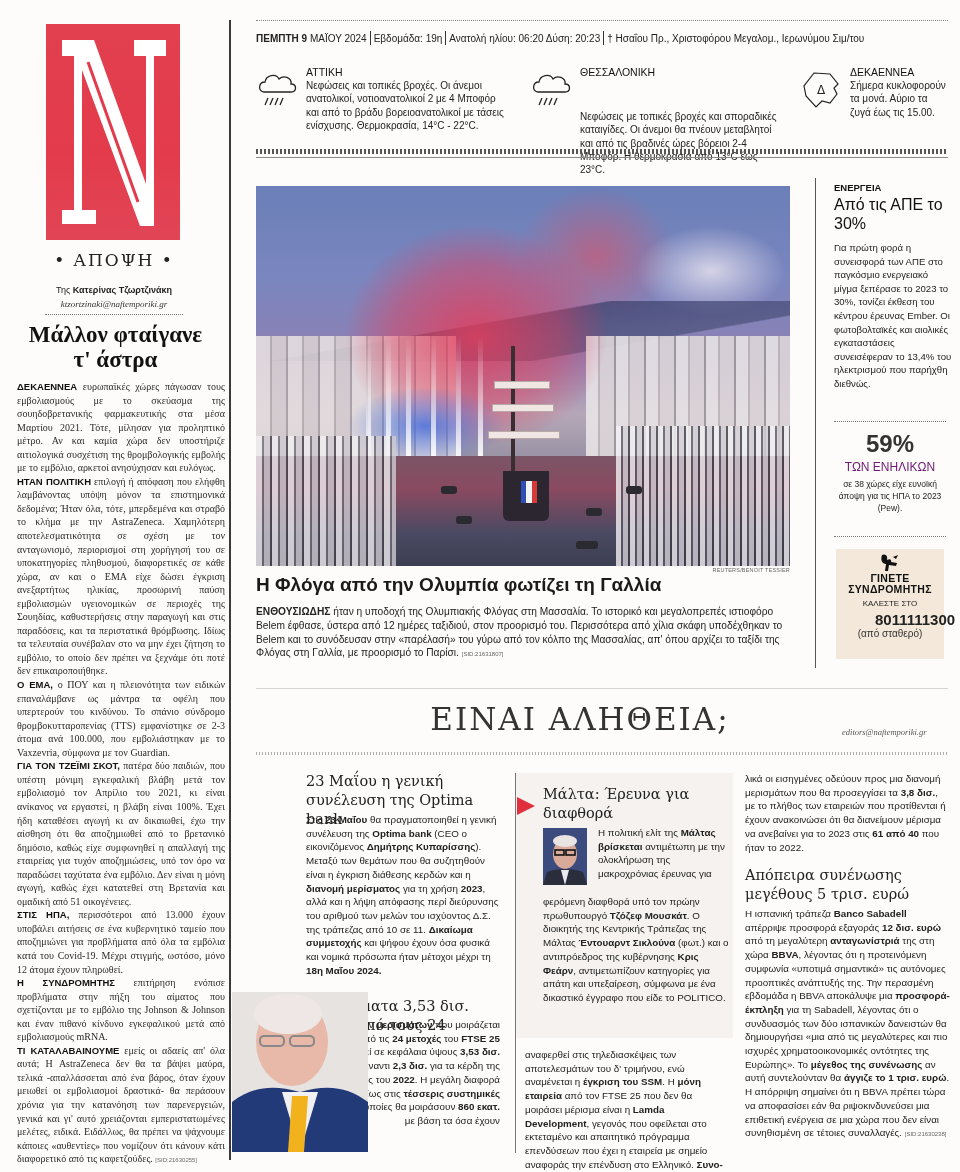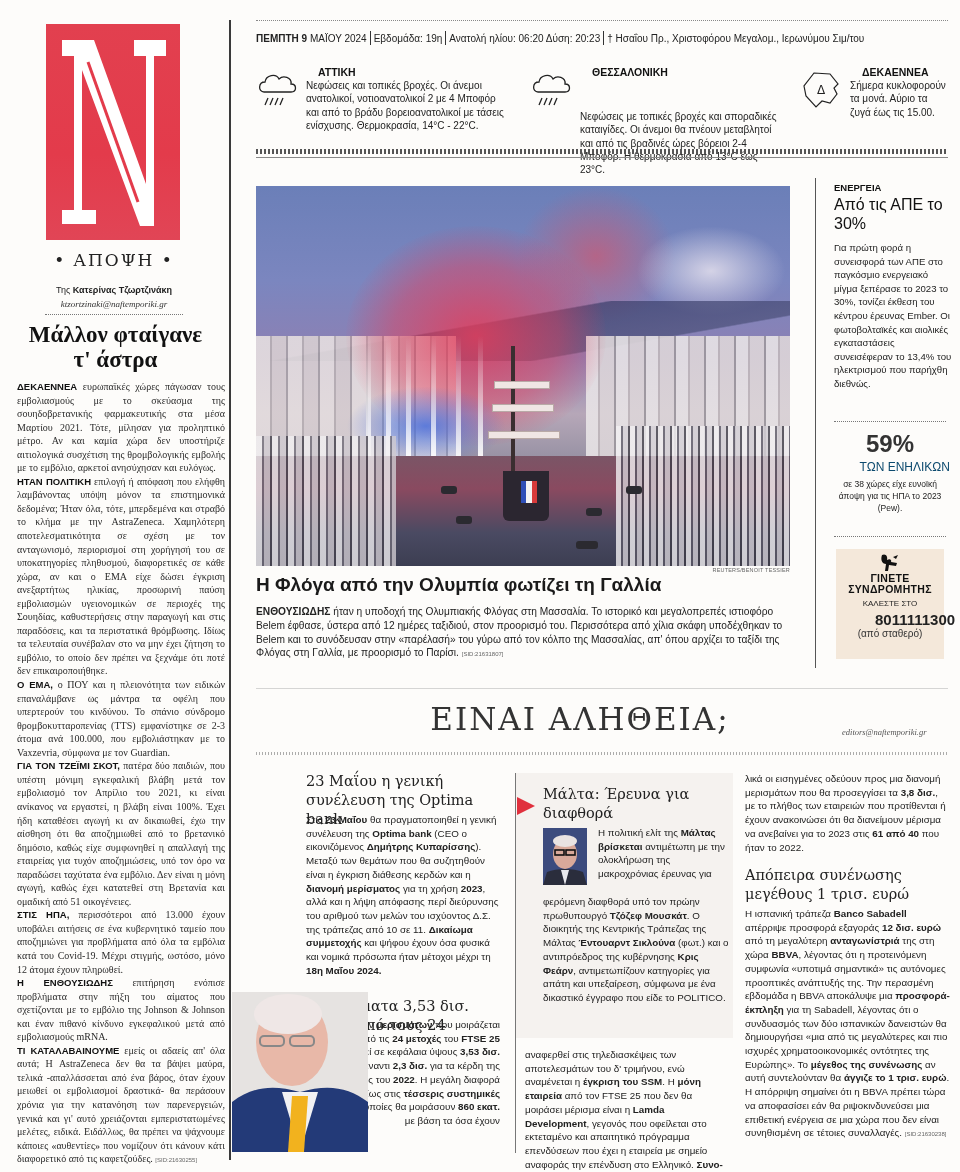--- a/index.html
+++ b/index.html
@@ -31,21 +31,21 @@
   .sid { font-family: "Liberation Sans", sans-serif; font-size: 6px; color: #666; }
 
   
   .dotline-top { position: absolute; left: 256px; top: 20px; width: 692px; border-top: 1px dotted #888; }
   .dateline { position: absolute; left: 256px; top: 31px; width: 700px; white-space: nowrap;
           font-family: "Liberation Sans", sans-serif; font-size: 10px; color: #222; }
   .dateline .sep { display:inline-block; width:1px; height:14px; background:#333; vertical-align:-3px; margin:0 3px; }
   .dateline b { font-weight: bold; }
   .weather { position: absolute; top: 66px; font-family: "Liberation Sans", sans-serif; }
   .weather .ico { position: absolute; left: 0; top: 4px; width: 42px; height: 40px; }
-  .weather .city { position: absolute; left: 50px; top: 0; font-weight: bold; font-size: 10.5px; color: #111; margin-left: 12px; }
+  .weather .city { position: absolute; left: 50px; top: 0; font-weight: normal; font-size: 10.5px; color: #111; }
   .weather .txt { position: absolute; left: 50px; top: 13px; font-size: 10px; line-height: 13.3px; color: #222; }
   .w1 { left: 256px; width: 255px; } .w1 .txt { width: 205px; }
   .w2 { left: 530px; width: 255px; } .w2 .txt { width: 205px; margin-top: 31px; }
   .w3 { left: 800px; width: 160px; } .w3 .txt { width: 100px; }
   .barcode-rule { position: absolute; left: 256px; top: 149px; width: 692px; height: 5px;
           background: repeating-linear-gradient(90deg,#555 0 2px,transparent 2px 4px); }
   .thin-rule { position: absolute; left: 256px; top: 157px; width: 692px; border-top: 1px solid #888; }
 
   
   .photo { position: absolute; left: 256px; top: 186px; width: 534px; height: 380px; overflow: hidden;
@@ -87,22 +87,22 @@
 
   
   .side-rule { position: absolute; left: 815px; top: 178px; width: 1px; height: 490px; background: #555; }
   .side { position: absolute; left: 834px; font-family: "Liberation Sans", sans-serif; }
   .side-cat { top: 182px; font-weight: bold; font-size: 9.5px; color: #111; }
   .side-title { top: 195px; width: 115px; font-size: 16px; line-height: 19px; color: #111; }
   .side-body { top: 241px; width: 118px; font-size: 9.6px; line-height: 13.6px; color: #222; }
   .side-dot1 { position:absolute; left: 834px; top: 421px; width: 112px; border-top: 1px dotted #777; }
   .stat-big { position:absolute; left: 830px; top: 430px; width: 120px; text-align:center;
           font-family: "Liberation Sans", sans-serif; font-weight: bold; font-size: 24px; color: #333; }
-  .stat-label { position:absolute; left: 830px; top: 460px; width: 120px; text-align:right;
-          font-family: "Liberation Sans", sans-serif; font-size: 12px; color: #0c4a6e; }
+  .stat-label { position:absolute; left: 830px; top: 460px; width: 120px; text-align:center;
+          font-family: "Liberation Sans", sans-serif; font-size: 12px; color: #701a75; }
   .stat-desc { position:absolute; left: 830px; top: 478px; width: 120px; text-align:center;
           font-family: "Liberation Sans", sans-serif; font-size: 8.5px; line-height: 12px; color: #222; }
   .side-dot2 { position:absolute; left: 834px; top: 536px; width: 112px; border-top: 1px dotted #777; }
   .subscribe { position:absolute; left: 836px; top: 549px; width: 108px; height: 110px; background: #f4e8da;
           text-align:center; font-family: "Liberation Sans", sans-serif; }
   .subscribe .ico { display:block; margin: 4px auto 0; width: 24px; height: 20px; }
   .subscribe .t1 { display:block; font-weight:bold; font-size: 10.5px; line-height: 11px; color:#111; letter-spacing:.3px; }
   .subscribe .t2 { display:block; font-size: 8px; margin-top: 4px; color:#222; }
   .subscribe .num { display:block; font-weight:bold; font-size: 15px; margin-top: 3px; color:#222;padding-left:39px; }
   .subscribe .t3 { display:block; font-size: 10px; color:#333; }
@@ -153,21 +153,21 @@
   <div class="byline"><span>Της </span><b>Κατερίνας Τζωρτζινάκη</b></div>
   <div class="email">ktzortzinaki@naftemporiki.gr</div>
   <div class="dotted-short"></div>
   <h2 class="op-title">Μάλλον φταίγανε τ' άστρα</h2>
   <div class="op-body">
     <p><span class="lead">ΔΕΚΑΕΝΝΕΑ</span><span> ευρωπαϊκές χώρες πάγωσαν τους εμβολιασμούς με το σκεύασμα της σουηδοβρετανικής φαρμακευτικής στα μέσα Μαρτίου 2021. Τότε, μίλησαν για προληπτικό μέτρο. Αν και καμία χώρα δεν υποστήριζε αιτιολογικά συσχέτιση της θρομβολογικής εμβολής με το εμβόλιο, αρκετοί ανησύχησαν και ευλόγως.</span></p>
     <p><span class="lead">ΗΤΑΝ ΠΟΛΙΤΙΚΗ</span><span> επιλογή ή απόφαση που ελήφθη λαμβάνοντας υπόψη μόνον τα επιστημονικά δεδομένα; Ήταν όλα, τότε, μπερδεμένα και στραβό το κλήμα με την AstraZeneca. Χαμηλότερη αποτελεσματικότητα σε σχέση με τον ανταγωνισμό, περιορισμοί στη χορήγησή του σε υποκατηγορίες πληθυσμού, διαφορετικές σε κάθε χώρα, αν και ο ΕΜΑ είχε δώσει έγκριση ανεξαρτήτως ηλικίας, προσωρινή παύση εμβολιασμών υγειονομικών σε περιοχές της Σουηδίας, καθυστερήσεις στην παραγωγή και στις παραδόσεις, και τα περιστατικά θρόμβωσης. Ιδίως τα τελευταία συνέβαλαν στο να μην έχει ζήτηση το εμβόλιο, το οποίο δεν πρέπει να ξεχνάμε ότι ποτέ δεν επικαιροποιήθηκε.</span></p>
     <p><span class="lead">Ο ΕΜΑ,</span><span> ο ΠΟΥ και η πλειονότητα των ειδικών επαναλάμβανε ως μάντρα τα οφέλη που υπερτερούν του κινδύνου. Το σπάνιο σύνδρομο θρομβοκυτταροπενίας (TTS) εμφανίστηκε σε 2-3 άτομα ανά 100.000, που εμβολιάστηκαν με το Vaxzevria, σύμφωνα με τον Guardian.</span></p>
     <p><span class="lead">ΓΙΑ ΤΟΝ ΤΖΕΪΜΙ ΣΚΟΤ,</span><span> πατέρα δύο παιδιών, που υπέστη μόνιμη εγκεφαλική βλάβη μετά τον εμβολιασμό τον Απρίλιο του 2021, κι είναι ανίκανος να εργαστεί, η βλάβη είναι 100%. Έχει ήδη καταθέσει αγωγή κι αν δικαιωθεί, έχω την αίσθηση ότι θα αποζημιωθεί από το βρετανικό δημόσιο, καθώς είχε συμφωνηθεί η απαλλαγή της εταιρείας για τυχόν αποζημιώσεις, υπό τον όρο να παραδώσει ταχύτατα ένα εμβόλιο. Δεν είναι η μόνη αγωγή, καθώς έχει κατατεθεί στη Βρετανία και ομαδική από 51 οικογένειες.</span></p>
     <p><span class="lead">ΣΤΙΣ ΗΠΑ,</span><span> περισσότεροι από 13.000 έχουν υποβάλει αιτήσεις σε ένα κυβερνητικό ταμείο που αποζημιώνει για προβλήματα από όλα τα εμβόλια κατά του Covid-19. Μέχρι στιγμής, ωστόσο, μόνο 12 άτομα έχουν πληρωθεί.</span></p>
-    <p><span class="lead">Η ΕΝΘΟΥΣΙΩΔΗΣ</span><span> επιτήρηση ενόπισε προβλήματα στην πήξη του αίματος που σχετίζονται με το εμβόλιο της Johnson &amp; Johnson και έναν πιθανό κίνδυνο εγκεφαλικού μετά από εμβολιασμούς mRNA.</span></p>
+    <p><span class="lead">Η ΣΥΝΔΡΟΜΗΤΗΣ</span><span> επιτήρηση ενόπισε προβλήματα στην πήξη του αίματος που σχετίζονται με το εμβόλιο της Johnson &amp; Johnson και έναν πιθανό κίνδυνο εγκεφαλικού μετά από εμβολιασμούς mRNA.</span></p>
     <p><span class="lead">ΤΙ ΚΑΤΑΛΑΒΑΙΝΟΥΜΕ</span><span> εμείς οι αδαείς απ' όλα αυτά; Η AstraZeneca δεν θα τα βάψει μαύρα, τελικά -απαλλάσσεται από ένα βάρος, όταν έχουν μειωθεί οι εμβολιασμοί δραστικά- θα περάσουν χρόνια για την κατανόηση των παρενεργειών, γενικά και γι' αυτό χρειάζονται εμπεριστατωμένες μελέτες, ειδικά. Ειδάλλως, θα πρέπει να ψάχνουμε κάποιες «αυθεντίες» που νομίζουν ότι κάνουν κάτι διαφορετικό από τις καφετζούδες. </span><span class="sid">[SID:21630255]</span></p>
   </div>
 </div>
 <div class="left-rule"></div>
 
 <div class="dotline-top"></div>
 <div class="dateline">
   <b>ΠΕΜΠΤΗ 9</b><span> ΜΑΪΟΥ 2024</span><span class="sep"></span><span>Εβδομάδα: 19η</span><span class="sep"></span><span>Ανατολή ηλίου: 06:20 Δύση: 20:23</span><span class="sep"></span><span>† Ησαΐου Πρ., Χριστοφόρου Μεγαλομ., Ιερωνύμου Σιμ/του</span>
 </div>
 
@@ -289,14 +289,14 @@
     <rect x="12" y="22" width="9" height="5" fill="none" stroke="#111" stroke-width="1.6"></rect>
     <rect x="23" y="22" width="9" height="5" fill="none" stroke="#111" stroke-width="1.6"></rect>
   </svg>
 </div>
 <div class="art-body malta-body1">Η πολιτική ελίτ της <b>Μάλτας βρίσκεται</b> αντιμέτωπη με την ολοκλήρωση της μακροχρόνιας έρευνας για</div>
 <div class="art-body malta-body2">φερόμενη διαφθορά υπό τον πρώην πρωθυπουργό <b>Τζόζεφ Μουσκάτ</b>. Ο διοικητής της Κεντρικής Τράπεζας της Μάλτας <b>Έντουαρντ Σικλούνα</b> (φωτ.) και ο αντιπρόεδρος της κυβέρνησης <b>Κρις Φεάρν</b>, αντιμετωπίζουν κατηγορίες για απάτη και υπεξαίρεση, σύμφωνα με ένα δικαστικό έγγραφο που είδε το POLITICO.</div>
 
 <div class="art-body cont-body">αναφερθεί στις τηλεδιασκέψεις των αποτελεσμάτων του δ' τριμήνου, ενώ αναμένεται η <b>έγκριση του SSM</b>. Η <b>μόνη εταιρεία</b> από τον FTSE 25 που δεν θα μοιράσει μέρισμα είναι η <b>Lamda Development</b>, γεγονός που οφείλεται στο εκτεταμένο και απαιτητικό πρόγραμμα επενδύσεων που έχει η εταιρεία με σημείο αναφοράς την επένδυση στο Ελληνικό. <b>Συνο-</b></div>
 
 <div class="art-body c4-body1">λικά οι εισηγμένες οδεύουν προς μια διανομή μερισμάτων που θα προσεγγίσει τα <b>3,8 δισ.</b>, με το πλήθος των εταιρειών που προτίθενται ή έχουν ανακοινώσει ότι θα διανείμουν μέρισμα να ανεβαίνει για το 2023 στις <b>61 από 40</b> που ήταν το 2022.</div>
-<h3 class="art-title c4-title">Απόπειρα συνένωσης μεγέθους 1 τρισ. ευρώ</h3>
+<h3 class="art-title c4-title">Απόπειρα συνένωσης μεγέθους 5 τρισ. ευρώ</h3>
 <div class="art-body c4-body2">Η ισπανική τράπεζα <b>Banco Sabadell</b> απέρριψε προσφορά εξαγοράς <b>12 δισ. ευρώ</b> από τη μεγαλύτερη <b>ανταγωνίστριά</b> της στη χώρα <b>BBVA</b>, λέγοντας ότι η προτεινόμενη συμφωνία «υποτιμά σημαντικά» τις αυτόνομες προοπτικές ανάπτυξής της. Την περασμένη εβδομάδα η BBVA αποκάλυψε μια <b>προσφορά-έκπληξη</b> για τη Sabadell, λέγοντας ότι ο συνδυασμός των δύο ισπανικών δανειστών θα δημιουργήσει «μια από τις μεγαλύτερες και πιο ισχυρές χρηματοοικονομικές οντότητες της Ευρώπης». Το <b>μέγεθος της συνένωσης</b> αν αυτή συντελούνταν θα <b>άγγιζε το 1 τρισ. ευρώ</b>. Η απόρριψη σημαίνει ότι η BBVA πρέπει τώρα να αποφασίσει εάν θα ριψοκινδυνεύσει μια επιθετική ενέργεια σε μια χώρα που δεν είναι συνηθισμένη σε τέτοιες συναλλαγές. <span class="sid">[SID:21630238]</span></div>
 
 </body></html>

